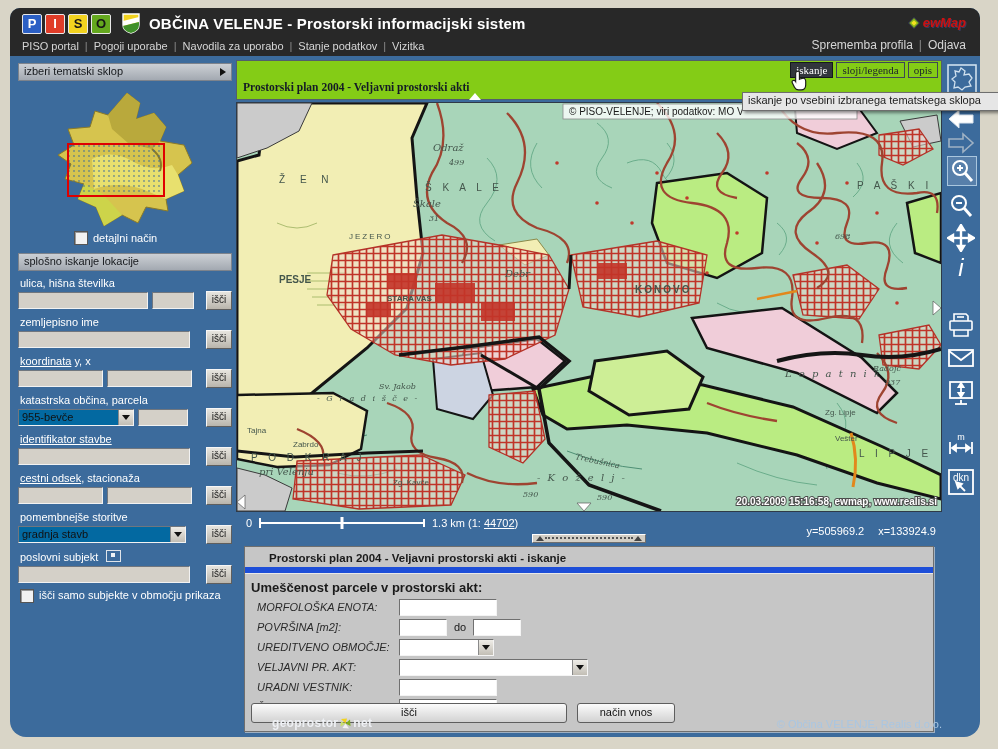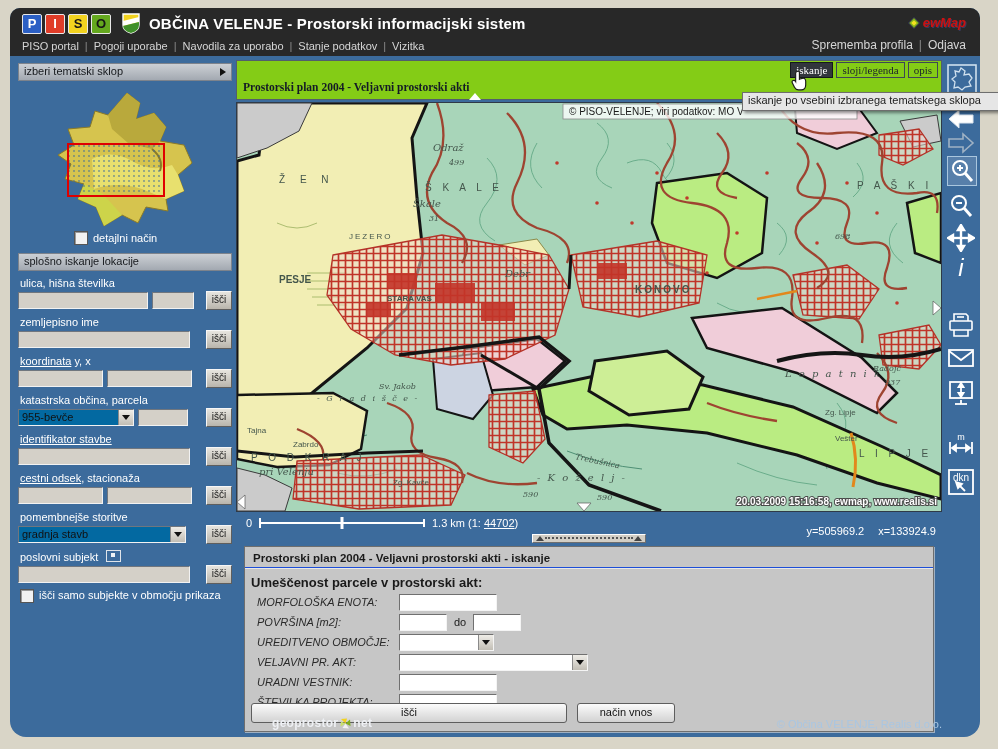--- a/index.html
+++ b/index.html
@@ -58,21 +58,21 @@
   #scaletext a{color:#fff;}
   #coords{position:absolute;right:6px;top:3px;margin-top:8px;}
   #coords span{margin-left:14px;}
   
   #splitter{position:absolute;left:296px;width:112px;height:7px;background:#d2cec5;border:1px solid;border-color:#fff #6e6e6e #6e6e6e #fff;margin-top:0;position:relative;}
   #splitter .dots{position:absolute;left:12px;right:12px;top:2px;border-top:2px dotted #555;}
   #splitter .t{position:absolute;top:1px;width:0;height:0;border-bottom:5px solid #444;border-left:4px solid transparent;border-right:4px solid transparent;}
   #splitter .t.l{left:3px}#splitter .t.r{right:3px}
   
   #panel{position:relative;margin:3px 0 0 8px;width:688px;height:184px;background:#c6c6c6;border:1px solid #6e6e6e;box-shadow:1px 1px 0 #9fb0c2;font-size:11px;color:#1a1a1a;}
-  #paneltitle{font-weight:bold;font-size:11.5px;padding:5px 8px 3px 8px;border-bottom:1px solid #1d4ed8;box-shadow:0 1px 0 #e8e8e8;}
+  #paneltitle{font-weight:bold;font-size:11.5px;padding:5px 8px 3px 24px;border-bottom:6px solid #1d4ed8;box-shadow:0 1px 0 #e8e8e8;}
   #panelsection{font-weight:bold;font-size:13px;padding:7px 0 2px 6px;}
   .prow{display:flex;align-items:center;height:20px;padding-left:12px;}
   .plabel{width:142px;font-style:italic;color:#2a2a2a;flex:0 0 auto;}
   .pin{height:15px;background:#fff;border:1px solid;border-color:#707070 #f4f4f4 #f4f4f4 #707070;font-size:11px;padding:0 2px;box-sizing:content-box;}
   .psel{position:relative;height:15px;background:#fff;border:1px solid;border-color:#707070 #f4f4f4 #f4f4f4 #707070;}
   .do{margin:0 7px;font-size:11px;}
   #panelbtns{position:absolute;left:6px;bottom:8px;display:flex;gap:10px;}
   .bigbtn{height:18px;background:linear-gradient(#fbfbfb,#d2d2d2);border:1px solid #5e5e5e;border-radius:3px;font-size:11px;color:#111;text-align:center;line-height:17px;cursor:pointer;}
   
   #toolbar{position:absolute;left:934px;top:0;width:36px;height:655px;}

